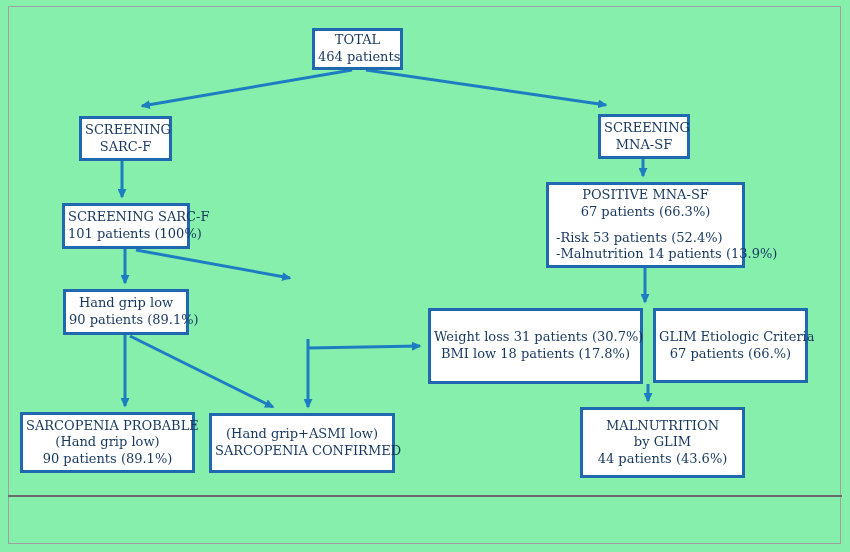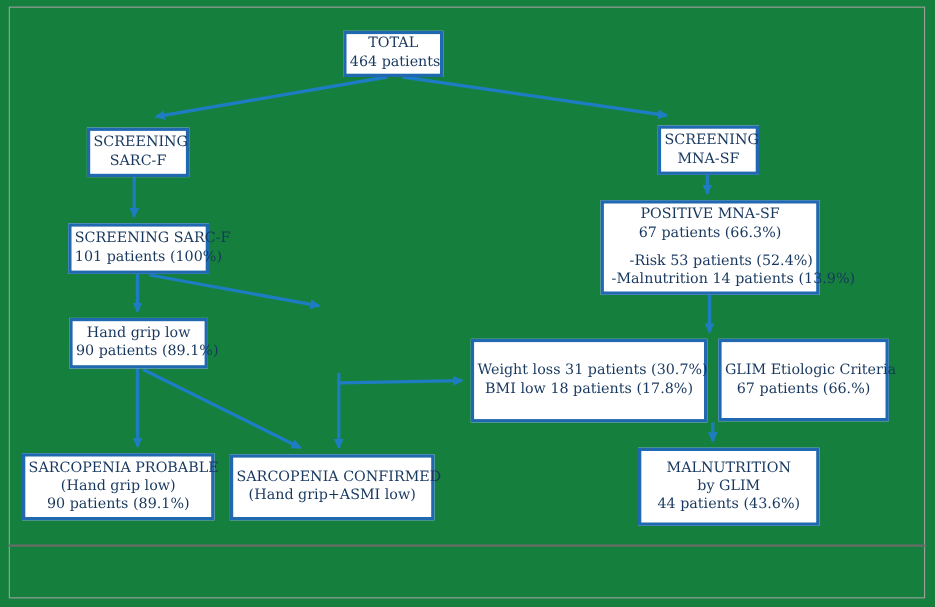--- a/index.html
+++ b/index.html
@@ -1,19 +1,19 @@
 <!DOCTYPE html>
 <html style="--box-border: #2069B0; --arrow: #1E7DC2; --text: #17375E;"><head>
 <meta charset="utf-8">
 <style>
   html,body{margin:0;padding:0;background:#ffffff;}
   .stage{
     position:relative;
     width:850px;height:552px;
-    background:#15803d;
+    background:#86efac;
     font-family:"DejaVu Serif","Liberation Serif",serif;
     color:var(--text,#17375E);
     overflow:hidden;
   }
   .figure-border{
     position:absolute;left:8px;top:6px;width:833px;height:538px;
     border:1px solid #a0a0a0;box-sizing:border-box;
   }
   .caption-divider{
     position:absolute;left:8px;top:495px;width:834px;height:0;
@@ -26,21 +26,21 @@
     position:absolute;box-sizing:border-box;
     border:3px solid var(--box-border,#2069B0);
     background:#ffffff;
     display:flex;flex-direction:column;justify-content:center;
     text-align:center;
     font-size:13px;line-height:1.28;
     padding:2px 3px;
   }
   .box .ln{white-space:nowrap;}
   .box .b{font-weight:normal;}
-  .box .left{text-align:right;padding-left:4px;}
+  .box .left{text-align:left;padding-left:4px;}
   .box .spacer{height:13px;}
 </style>
 </head>
 <body>
 
 <div class="stage">
 
   <div class="figure-border"></div>
 
   <svg class="arrows" viewBox="0 0 850 552">
@@ -107,22 +107,22 @@
     <div class="ln">67 patients (66.%)</div>
   </div>
 
   <div class="box" style="left:20px;top:412px;width:175px;height:61px">
     <div class="ln b">SARCOPENIA PROBABLE</div>
     <div class="ln">(Hand grip low)</div>
     <div class="ln">90 patients (89.1%)</div>
   </div>
 
   <div class="box" style="left:209px;top:413px;width:186px;height:60px">
+    <div class="ln">(Hand grip+ASMI low)</div>
     <div class="ln b">SARCOPENIA CONFIRMED</div>
-    <div class="ln">(Hand grip+ASMI low)</div>
   </div>
 
   <div class="box" style="left:580px;top:407px;width:165px;height:71px">
     <div class="ln b">MALNUTRITION</div>
     <div class="ln b">by GLIM</div>
     <div class="ln">44 patients (43.6%)</div>
   </div>
 
   <div class="caption-divider"></div>
 

